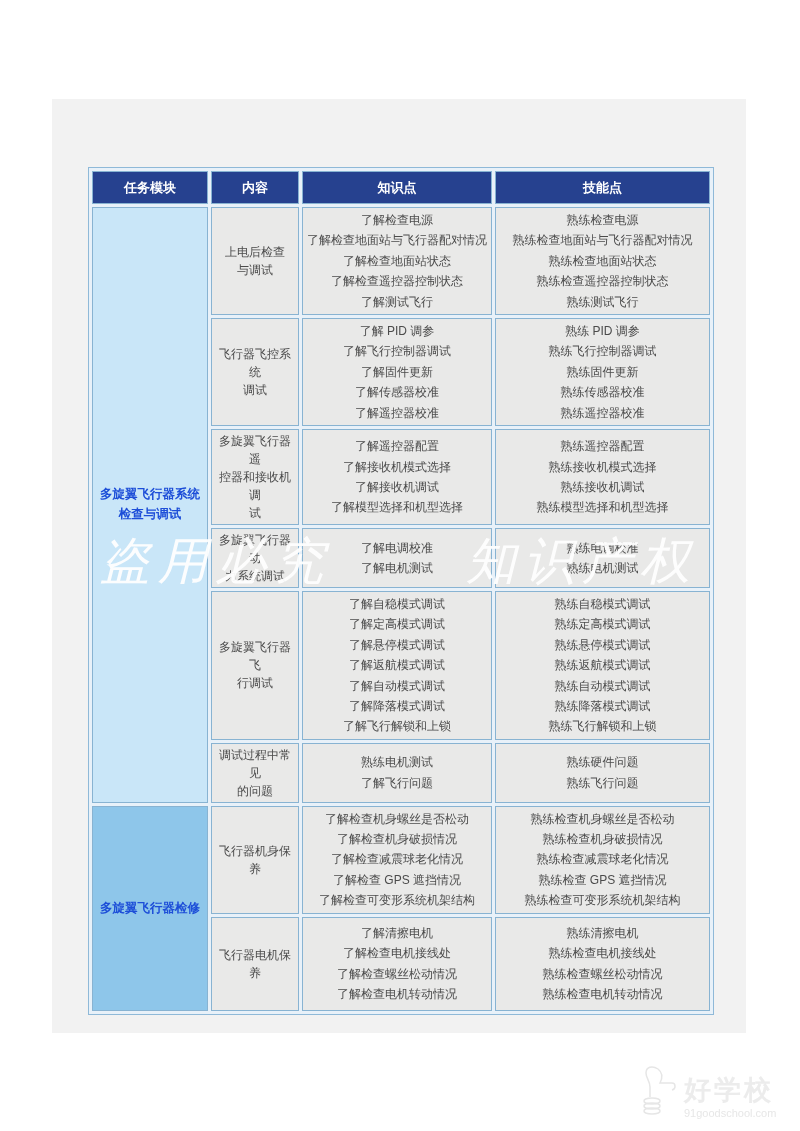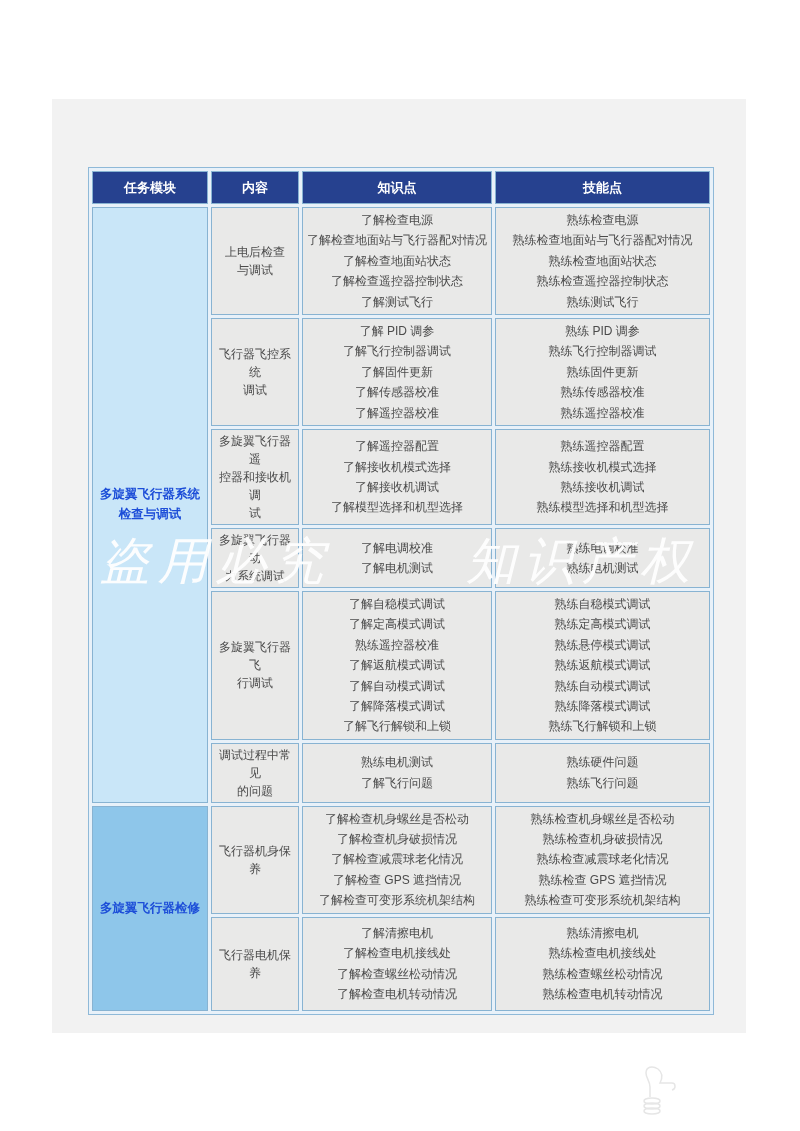--- a/index.html
+++ b/index.html
@@ -181,21 +181,21 @@
       <td class="cell">了解电调校准
 了解电机测试</td>
       <td class="cell">熟练电调校准
 熟练电机测试</td>
     </tr>
     <tr class="r-5">
       <td class="cell content-cell">多旋翼飞行器飞
 行调试</td>
       <td class="cell">了解自稳模式调试
 了解定高模式调试
-熟练遥控器校准
+了解悬停模式调试
 了解返航模式调试
 了解自动模式调试
 了解降落模式调试
 了解飞行解锁和上锁</td>
       <td class="cell">熟练自稳模式调试
 熟练定高模式调试
 熟练悬停模式调试
 熟练返航模式调试
 熟练自动模式调试
 熟练降落模式调试
@@ -246,13 +246,17 @@
 <div class="logo-watermark">
   <span class="logo-thumb">
     <svg width="42" height="52" viewBox="0 0 42 52" fill="none" stroke="#e6e6e6" stroke-width="1.5">
       <path d="M20 6 C14 2 8 4 8 10 C8 15 12 18 12 24 L12 34"></path>
       <path d="M20 6 C24 9 25 14 22 20 L34 20 C38 20 38 26 34 27"></path>
       <ellipse cx="14" cy="38" rx="8" ry="3"></ellipse>
       <ellipse cx="14" cy="43" rx="8" ry="3"></ellipse>
       <ellipse cx="14" cy="48" rx="8" ry="3"></ellipse>
     </svg>
   </span>
+  <span class="logo-texts">
+    <span class="logo-brand">好学校</span>
+    <span class="logo-domain">91goodschool.com</span>
+  </span>
 </div>
 
 </body></html>

